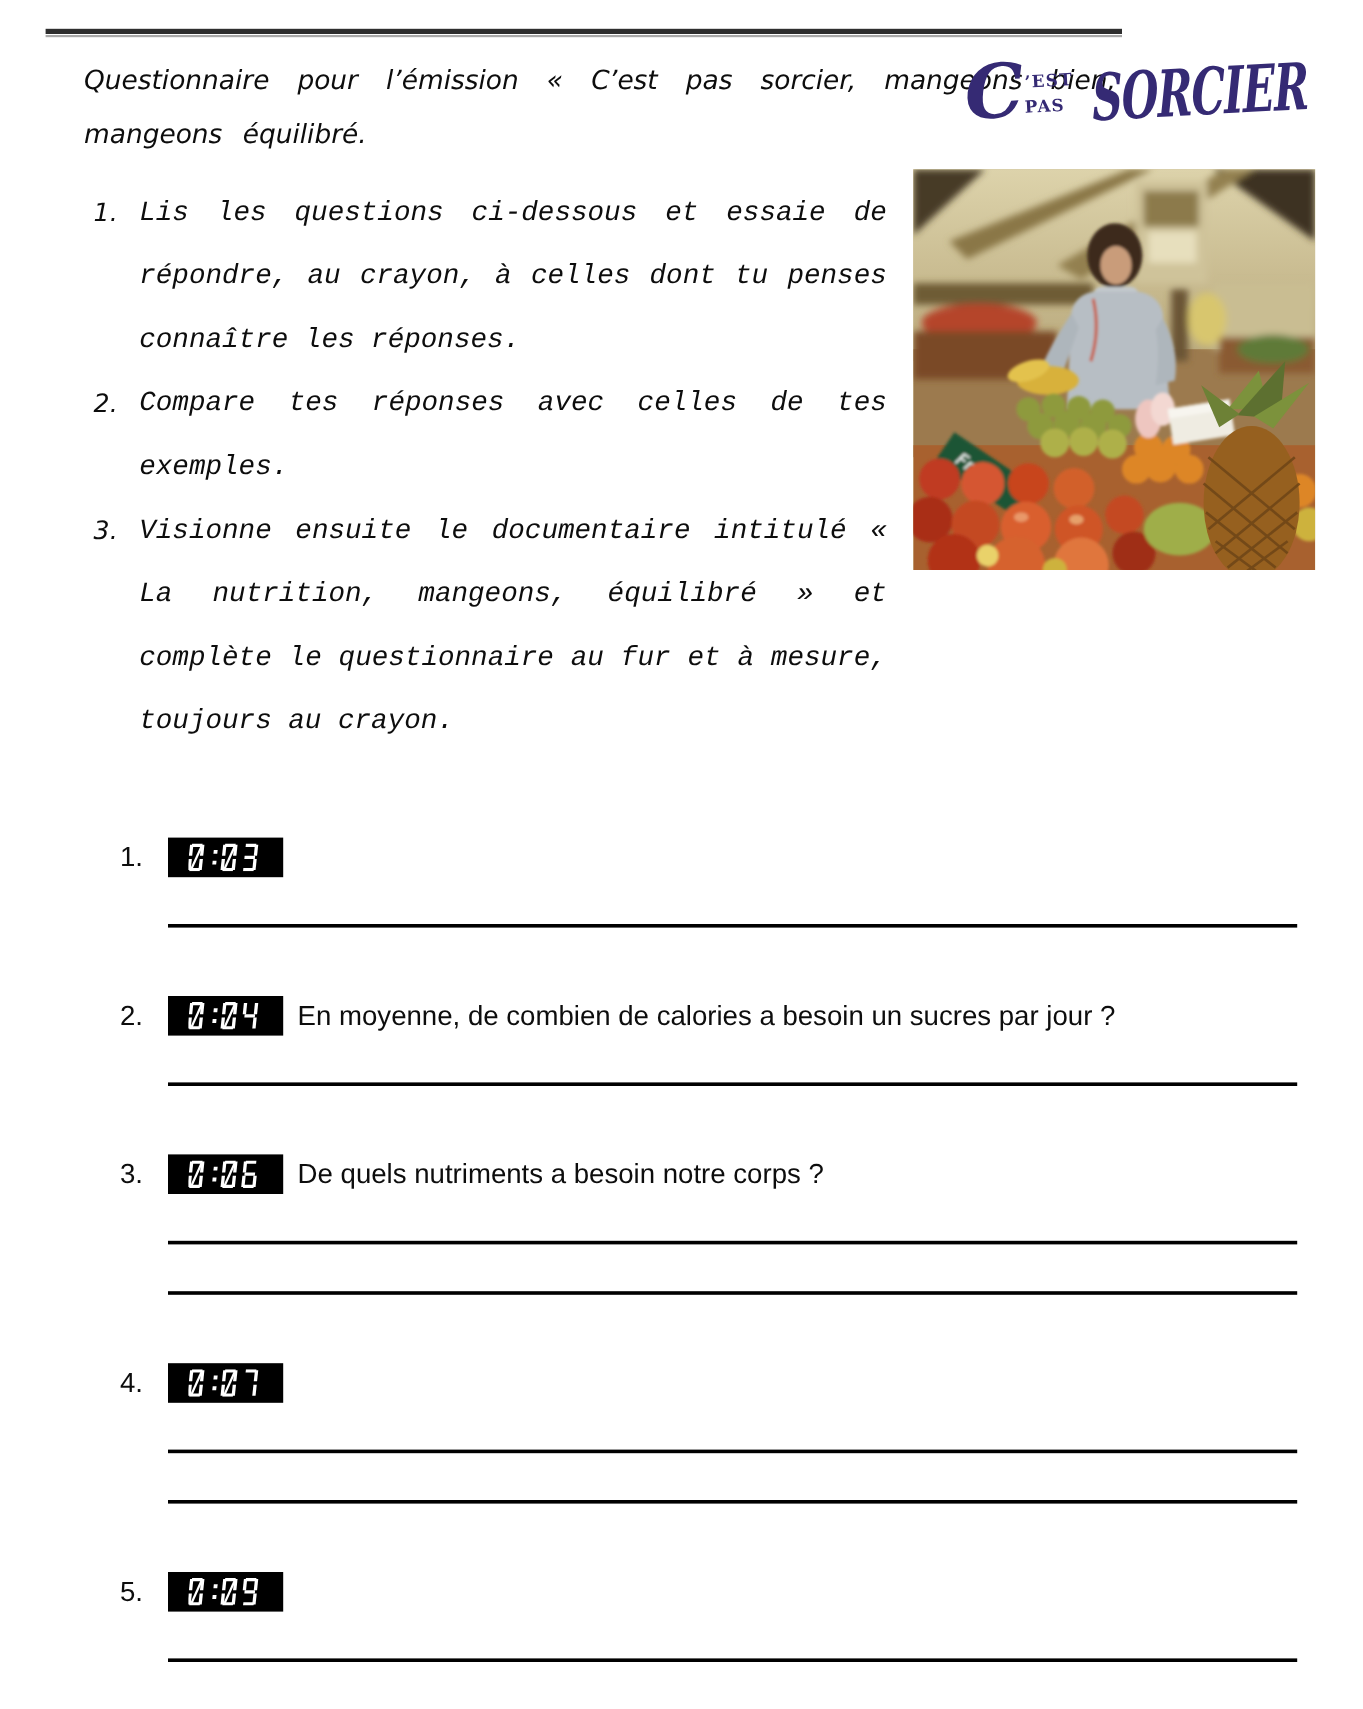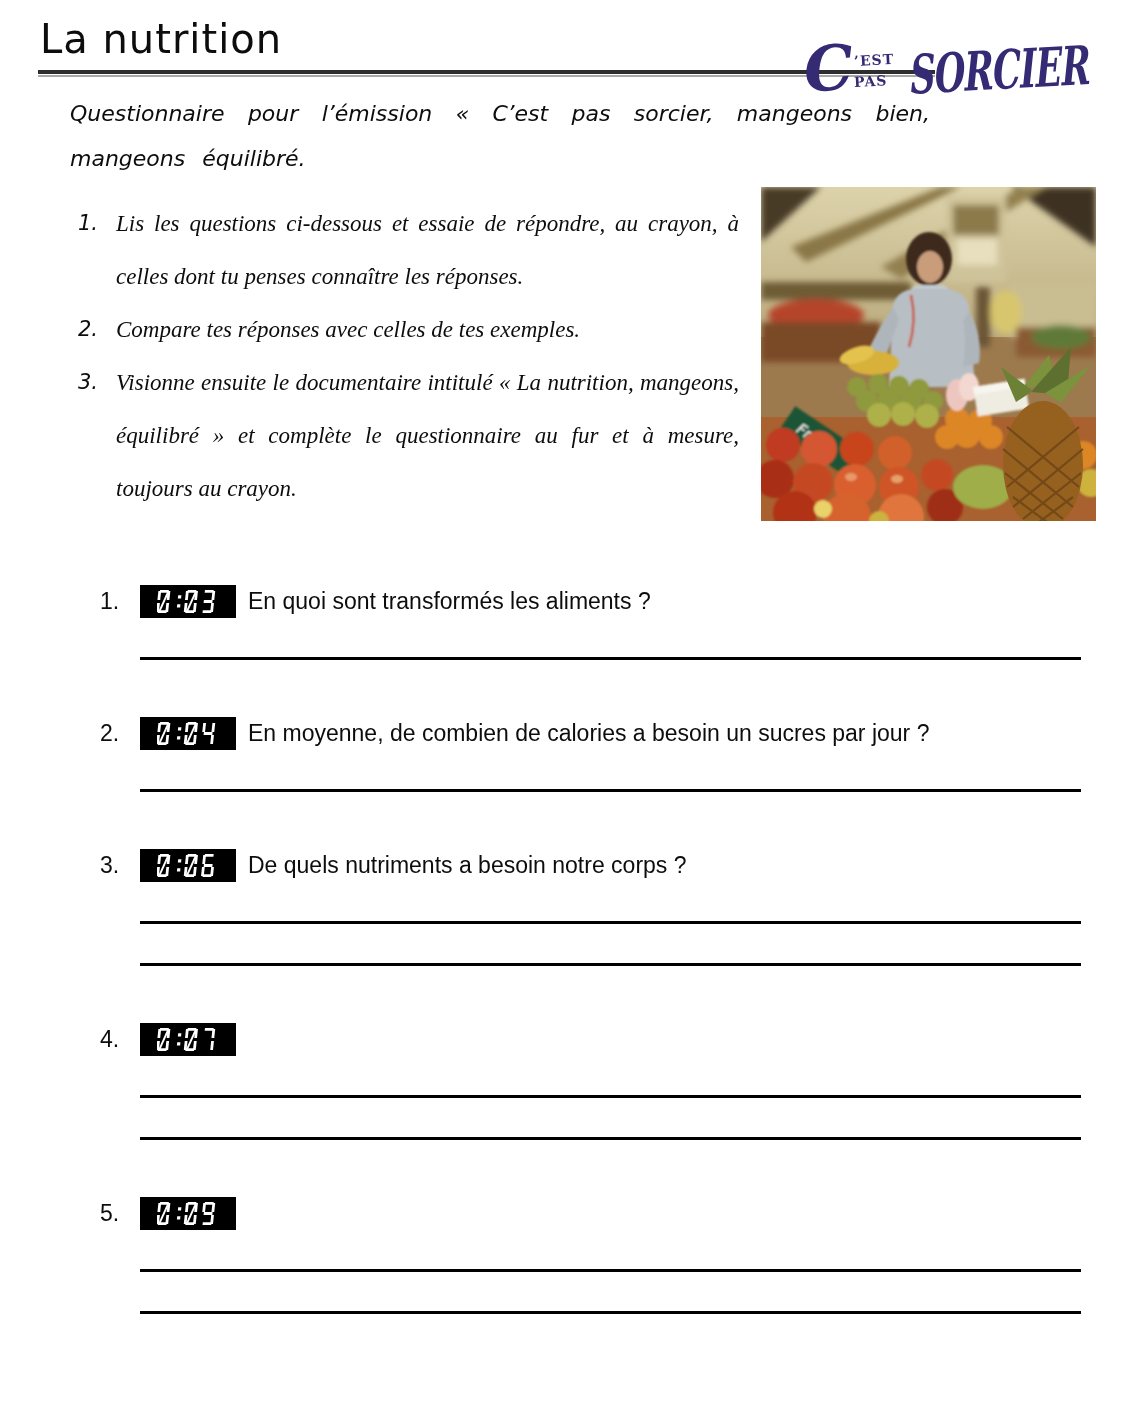--- a/index.html
+++ b/index.html
@@ -60,21 +60,21 @@
   }
   .instr-list { list-style:none; }
   .instr { display:flex; }
   .instr-num {
     flex:0 0 38px;
     font-family:"DejaVu Sans", sans-serif; font-style:italic;
     font-size:21px; line-height:53px; color:#0d0d0d;
   }
   .instr-text {
     flex:1;
-    font-family:Liberation Serif, serif; font-style:italic;
+    font-family:Liberation Mono, monospace; font-style:italic;
     font-size:23px; line-height:53px; color:#0d0d0d;
     text-align:justify; text-align-last:left;
   }
 
   
   .questions { margin-top:70px; padding-left:62px; }
   .q-block { margin-bottom:57px; }
   .q-row { display:flex; align-items:center; }
   .q-num {
     flex:0 0 40px; font-size:23px; color:#0d0d0d;
@@ -93,21 +93,20 @@
     margin-top:39px; height:3px; width:941px; background:#000;
   }
 </style>
 </head>
 <body>
 
 <div class="page">
 
   <header class="header">
     <div class="header-left">
-      <h1 class="page-title">La nutrition</h1>
       <div class="title-rule"></div>
       <p class="subtitle">Questionnaire pour l’émission « C’est pas sorcier, mangeons bien, mangeons équilibré.</p>
     </div>
     <div class="logo" style="color:#352a74">
       <span class="logo-c">C</span>
       <span class="logo-stack">
         <span>’EST</span>
         <span>PAS</span>
       </span>
       <span class="logo-word">SORCIER</span>
@@ -289,21 +288,20 @@
               </g>
               <g transform="translate(39,0) skewX(-6)">
                 <rect x="1.2" y="0" width="7.6" height="2.4"></rect>
                 <rect x="7.8" y="0.8" width="2.4" height="8"></rect>
                 <rect x="7.8" y="11.2" width="2.4" height="8"></rect>
                 <rect x="1.2" y="17.6" width="7.6" height="2.4"></rect>
                 <rect x="1.2" y="8.8" width="7.6" height="2.4"></rect>
               </g>
             </svg>
           </span>
-      <span class="q-text">En quoi sont transformés les aliments ?</span>
     </div>
     <div class="answers">
           <div class="answer-line"></div>
         </div>
   </div>
 
   <div class="q-block">
     <div class="q-row">
       <span class="q-num">2.</span>
       <span class="ts-badge">

